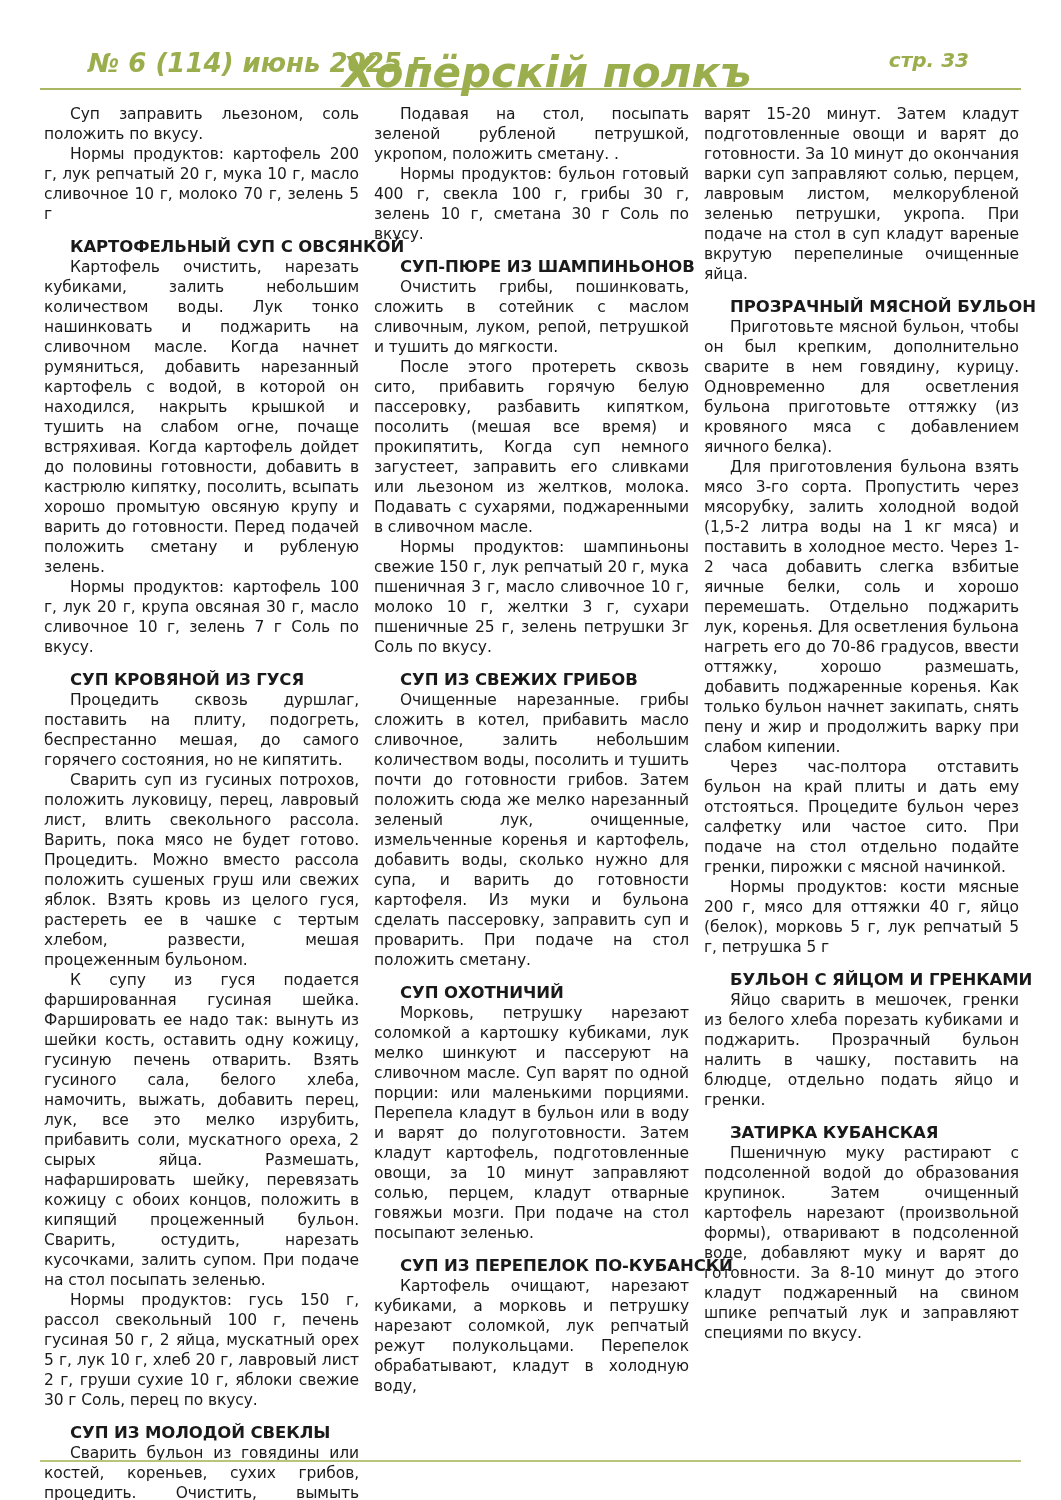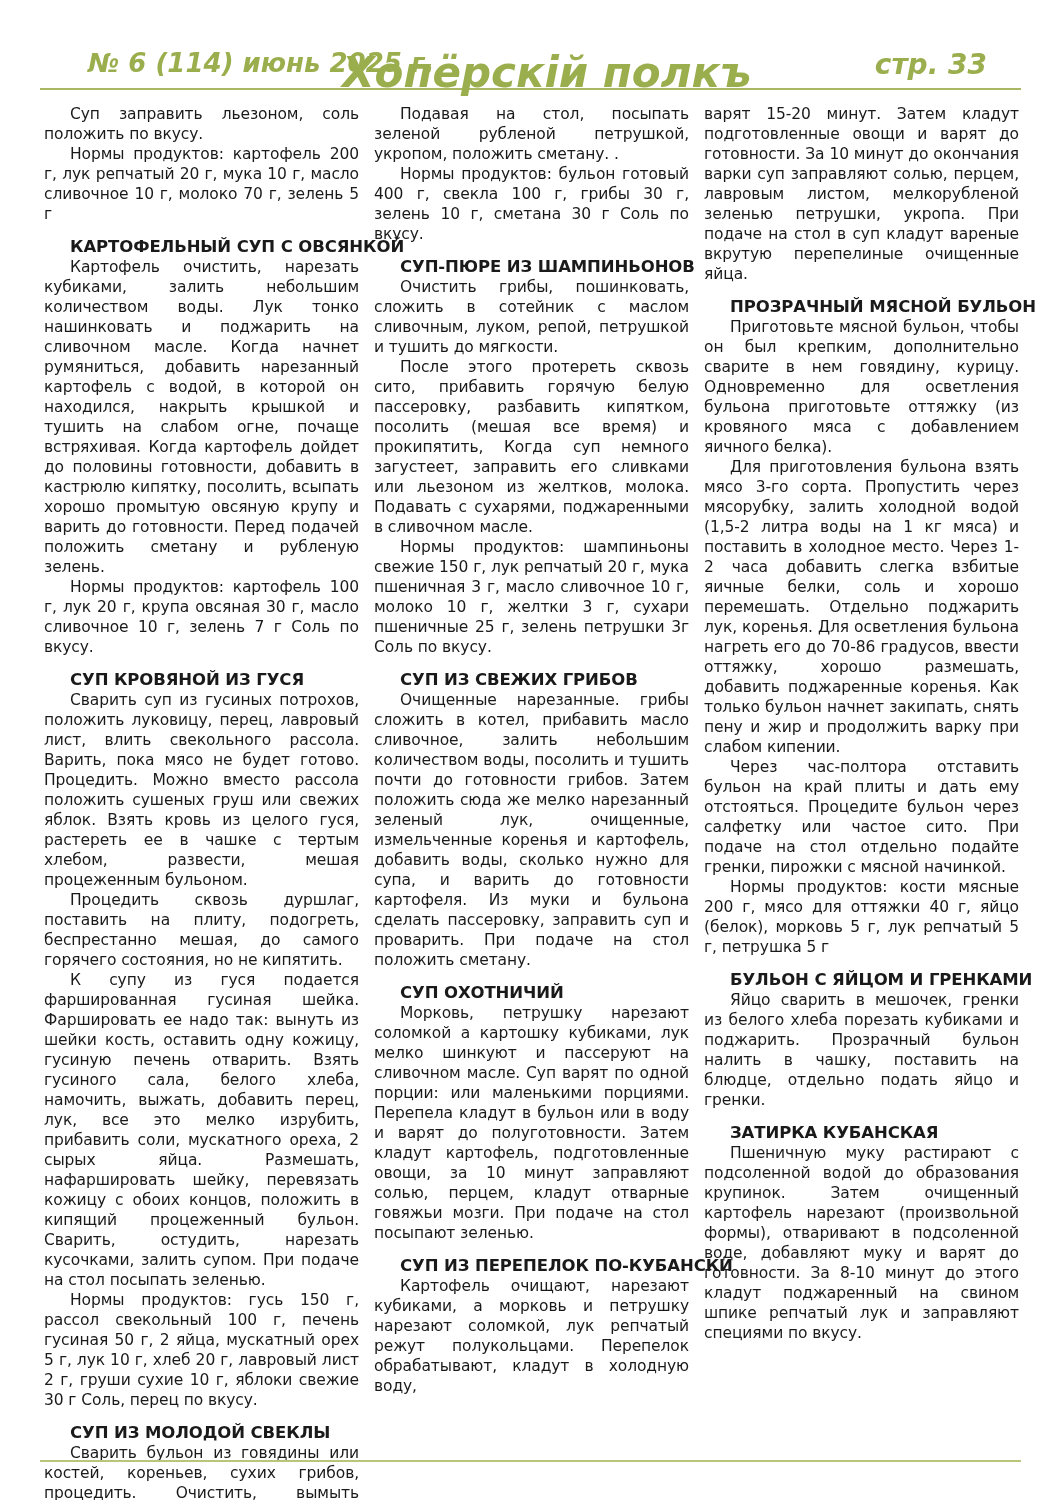--- a/index.html
+++ b/index.html
@@ -36,23 +36,23 @@
     left: 50%;
     transform: translateX(-46%);
     top: 48px;
     font-size: 42px;
     font-weight: bold;
     font-style: italic;
     white-space: nowrap;
   }
   .masthead .pagenum {
     position: absolute;
-    right: 74px;
+    right: 92px;
     top: 48px;
-    font-size: 28px;
+    font-size: 20px;
     font-weight: bold;
     font-style: italic;
     white-space: nowrap;
   }
   .rule-top {
     margin: 0 40px;
     border: none;
     border-top: 2px solid #a9b765;
     height: 0;
   }
@@ -107,22 +107,22 @@
   <hr class="rule-top">
 
   <div class="content">
     <div class="col">
         <div class="p">Суп заправить льезоном, соль положить по вкусу.</div>
         <div class="p">Нормы продуктов: картофель 200 г, лук репчатый 20 г, мука 10 г, масло сливочное 10 г, молоко 70 г, зелень 5 г</div>
         <div class="h">КАРТОФЕЛЬНЫЙ СУП С ОВСЯНКОЙ</div>
         <div class="p">Картофель очистить, нарезать кубиками, залить небольшим количеством воды. Лук тонко нашинковать и поджарить на сливочном масле. Когда начнет румяниться, добавить нарезанный картофель с водой, в которой он находился, накрыть крышкой и тушить на слабом огне, почаще встряхивая. Когда картофель дойдет до половины готовности, добавить в кастрюлю кипятку, посолить, всыпать хорошо промытую овсяную крупу и варить до готовности. Перед подачей положить сметану и рубленую зелень.</div>
         <div class="p">Нормы продуктов: картофель 100 г, лук 20 г, крупа овсяная 30 г, масло сливочное 10 г, зелень 7 г Соль по вкусу.</div>
         <div class="h">СУП КРОВЯНОЙ ИЗ ГУСЯ</div>
+        <div class="p">Процедить сквозь дуршлаг, поставить на плиту, подогреть, беспрестанно мешая, до самого горячего состояния, но не кипятить.</div>
         <div class="p">Сварить суп из гусиных потрохов, положить луковицу, перец, лавровый лист, влить свекольного рассола. Варить, пока мясо не будет готово. Процедить. Можно вместо рассола положить сушеных груш или свежих яблок. Взять кровь из целого гуся, растереть ее в чашке с тертым хлебом, развести, мешая процеженным бульоном.</div>
-        <div class="p">Процедить сквозь дуршлаг, поставить на плиту, подогреть, беспрестанно мешая, до самого горячего состояния, но не кипятить.</div>
         <div class="p">К супу из гуся подается фаршированная гусиная шейка. Фаршировать ее надо так: вынуть из шейки кость, оставить одну кожицу, гусиную печень отварить. Взять гусиного сала, белого хлеба, намочить, выжать, добавить перец, лук, все это мелко изрубить, прибавить соли, мускатного ореха, 2 сырых яйца. Размешать, нафаршировать шейку, перевязать кожицу с обоих концов, положить в кипящий процеженный бульон. Сварить, остудить, нарезать кусочками, залить супом. При подаче на стол посыпать зеленью.</div>
         <div class="p">Нормы продуктов: гусь 150 г, рассол свекольный 100 г, печень гусиная 50 г, 2 яйца, мускатный орех 5 г, лук 10 г, хлеб 20 г, лавровый лист 2 г, груши сухие 10 г, яблоки свежие 30 г Соль, перец по вкусу.</div>
         <div class="h">СУП ИЗ МОЛОДОЙ СВЕКЛЫ</div>
         <div class="p">Сварить бульон из говядины или костей, кореньев, сухих грибов, процедить. Очистить, вымыть молодую свекольную ботву и несколько небольших корешков свеклы, положить все в бульон и сварить. Затем долить по вкусу свекольного отвара или хлебного кваса и прокипятить.</div>
       </div>
     <div class="col">
         <div class="p">Подавая на стол, посыпать зеленой рубленой петрушкой, укропом, положить сметану. .</div>
         <div class="p">Нормы продуктов: бульон готовый 400 г, свекла 100 г, грибы 30 г, зелень 10 г, сметана 30 г Соль по вкусу.</div>
         <div class="h">СУП-ПЮРЕ ИЗ ШАМПИНЬОНОВ</div>
         <div class="p">Очистить грибы, пошинковать, сложить в сотейник с маслом сливочным, луком, репой, петрушкой и тушить до мягкости.</div>

